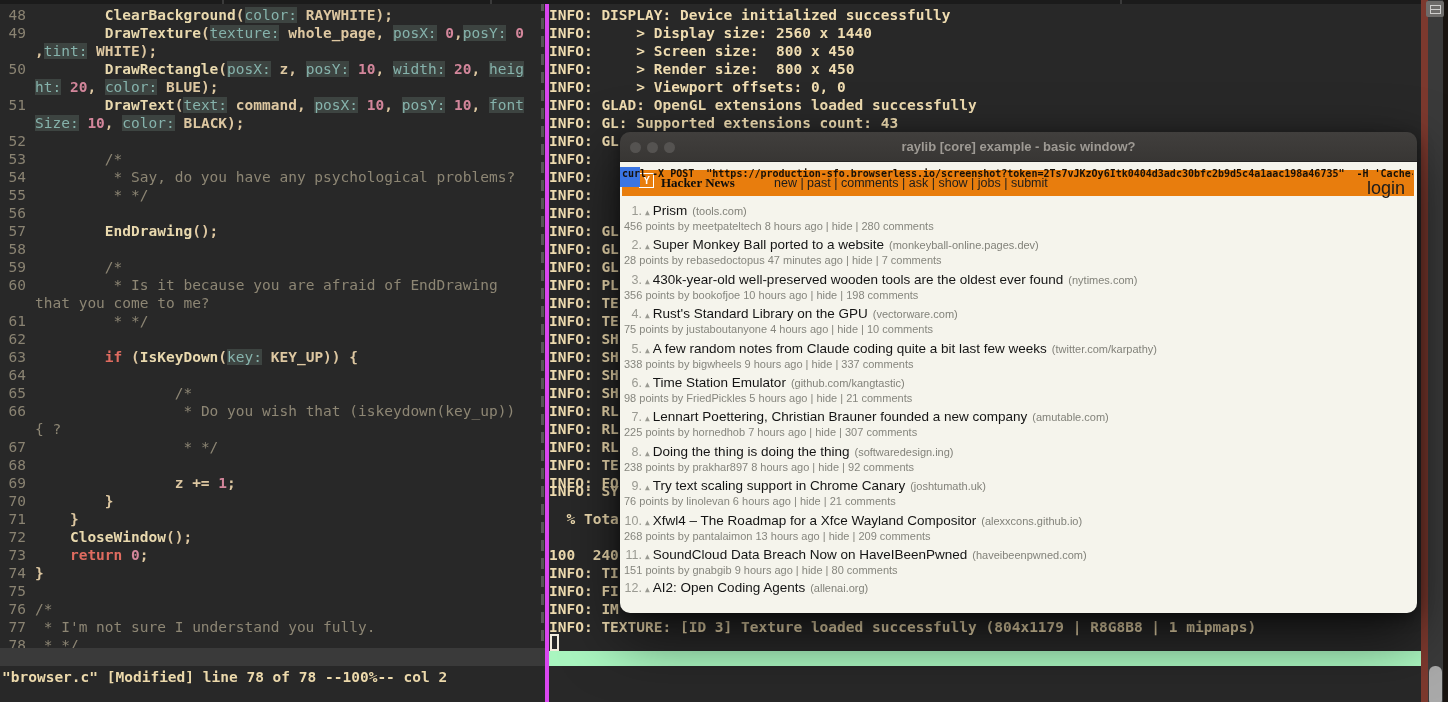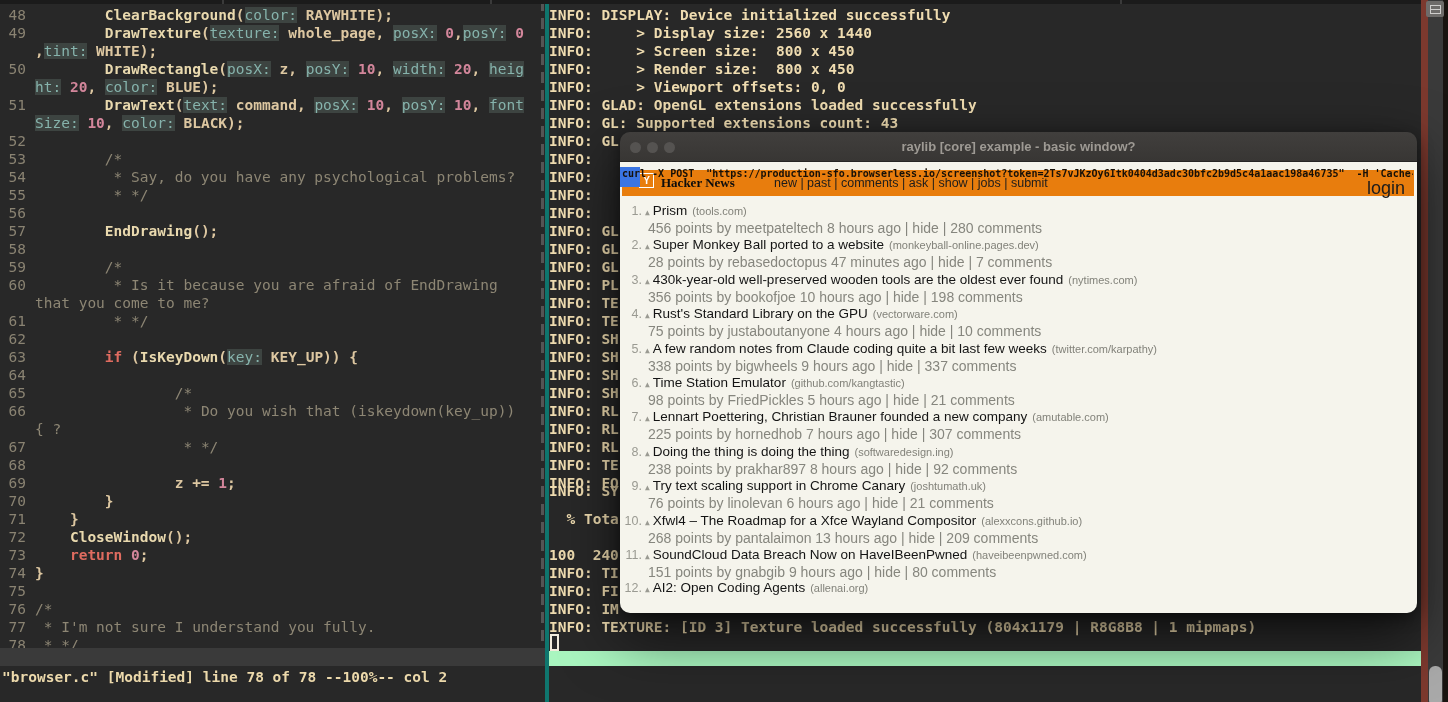--- a/index.html
+++ b/index.html
@@ -1,19 +1,19 @@
 <!DOCTYPE html>
 <html><head>
 <meta charset="utf-8">
 <style>
   * { margin:0; padding:0; box-sizing:border-box; }
   html,body { width:1448px; height:702px; overflow:hidden; background:#161616; }
   body { font-family:"DejaVu Sans Mono", monospace; position:relative; }
 
-  #screen { position:absolute; left:0; top:0; width:1448px; height:702px; background:#0f766e; }
+  #screen { position:absolute; left:0; top:0; width:1448px; height:702px; background:#d946ef; }
 
   
   .topstrip { position:absolute; left:0; top:0; width:1421px; height:4px; background:#1b1b1b; }
   .topstrip i { position:absolute; top:0; width:2px; height:4px; background:#3a3a3a; }
 
   
   .editor { position:absolute; left:0; top:0; width:545px; height:702px; background:#282828; overflow:hidden; }
   .code-rows { position:absolute; left:0; top:6px; width:545px; }
   .crow { height:18px; line-height:18px; white-space:pre; overflow:hidden; font-size:14.5px; font-weight:600; color:#ddc7a1; }
   .ln { display:inline-block; width:26px; text-align:right; margin-right:9px; color:#8a8372; font-weight:400; }
@@ -74,21 +74,21 @@
               font-family:"DejaVu Sans Mono", monospace; font-size:10px; font-weight:700;
               letter-spacing:0; color:#161008; white-space:pre; }
   .hnlist { position:absolute; left:0; top:0; width:100%; height:100%; }
   .hnrow { position:absolute; left:4px; right:4px; height:34px; }
   .hnline1 { display:flex; align-items:baseline; height:16px; }
   .hnrank { display:inline-block; width:18px; text-align:right; font-family:"Liberation Sans", sans-serif;
             font-size:12.5px; color:#9a9a92; flex:none; }
   .hnarrow { font-size:8px; color:#9a9a92; margin:0 3px 0 3px; flex:none; }
   .hntitle { font-family:"Liberation Sans", sans-serif; font-size:13.5px; color:#141414; white-space:nowrap; }
   .hndomain { font-family:"Liberation Sans", sans-serif; font-size:11px; color:#82827a; margin-left:5px; white-space:nowrap; }
-  .hnsub { margin-left:24px; margin-top:1px; font-family:"Liberation Sans", sans-serif; font-size:14px; color:#86867e; white-space:nowrap; }
+  .hnsub { margin-top:1px; font-family:"Liberation Sans", sans-serif; font-size:11px; color:#86867e; white-space:nowrap; }
 </style>
 </head>
 <body>
 
 <div id="screen">
 
   <div class="editor">
     <div class="code-rows" id="code-rows">
         <div class="crow"><span class="ln">48</span><span class="tok-t">        </span><span class="tok-f">ClearBackground</span><span class="tok-t">(</span><span class="tok-h">color:</span><span class="tok-t"> RAYWHITE);</span></div>
         <div class="crow"><span class="ln">49</span><span class="tok-t">        </span><span class="tok-f">DrawTexture</span><span class="tok-t">(</span><span class="tok-h">texture:</span><span class="tok-t"> whole_page, </span><span class="tok-h">posX:</span><span class="tok-t"> </span><span class="tok-n">0</span><span class="tok-t">,</span><span class="tok-h">posY:</span><span class="tok-t"> </span><span class="tok-n">0</span></div>

